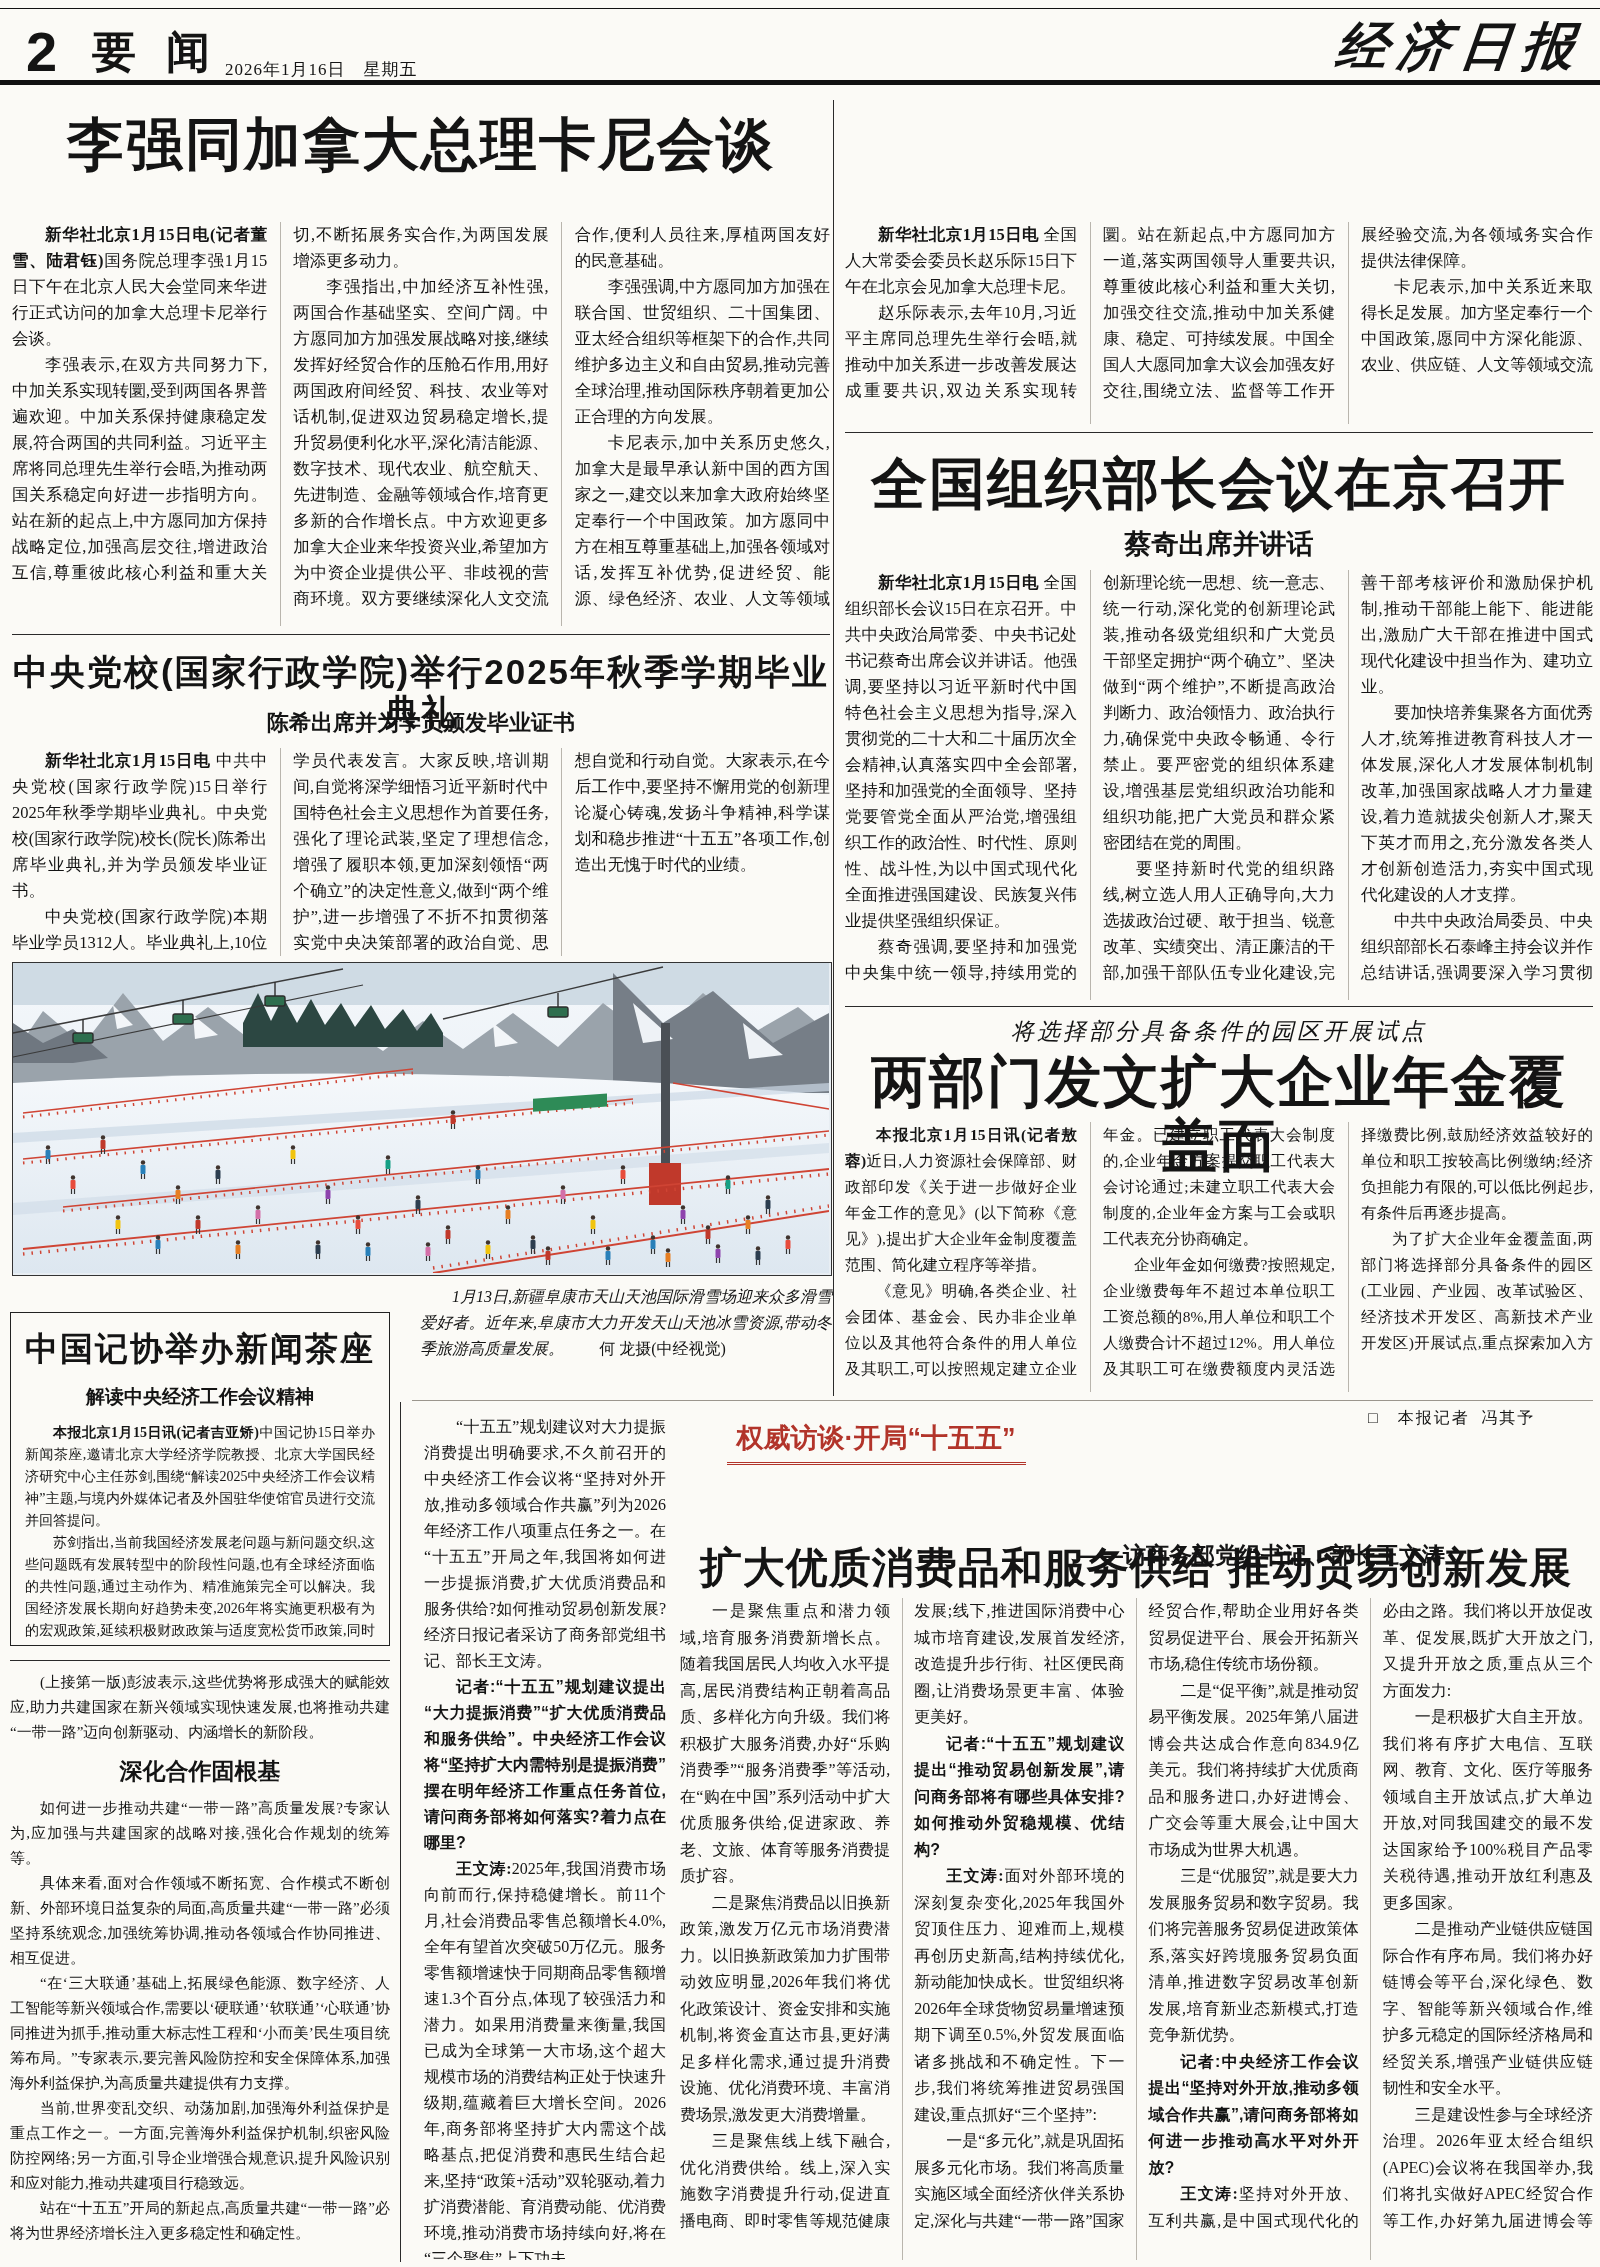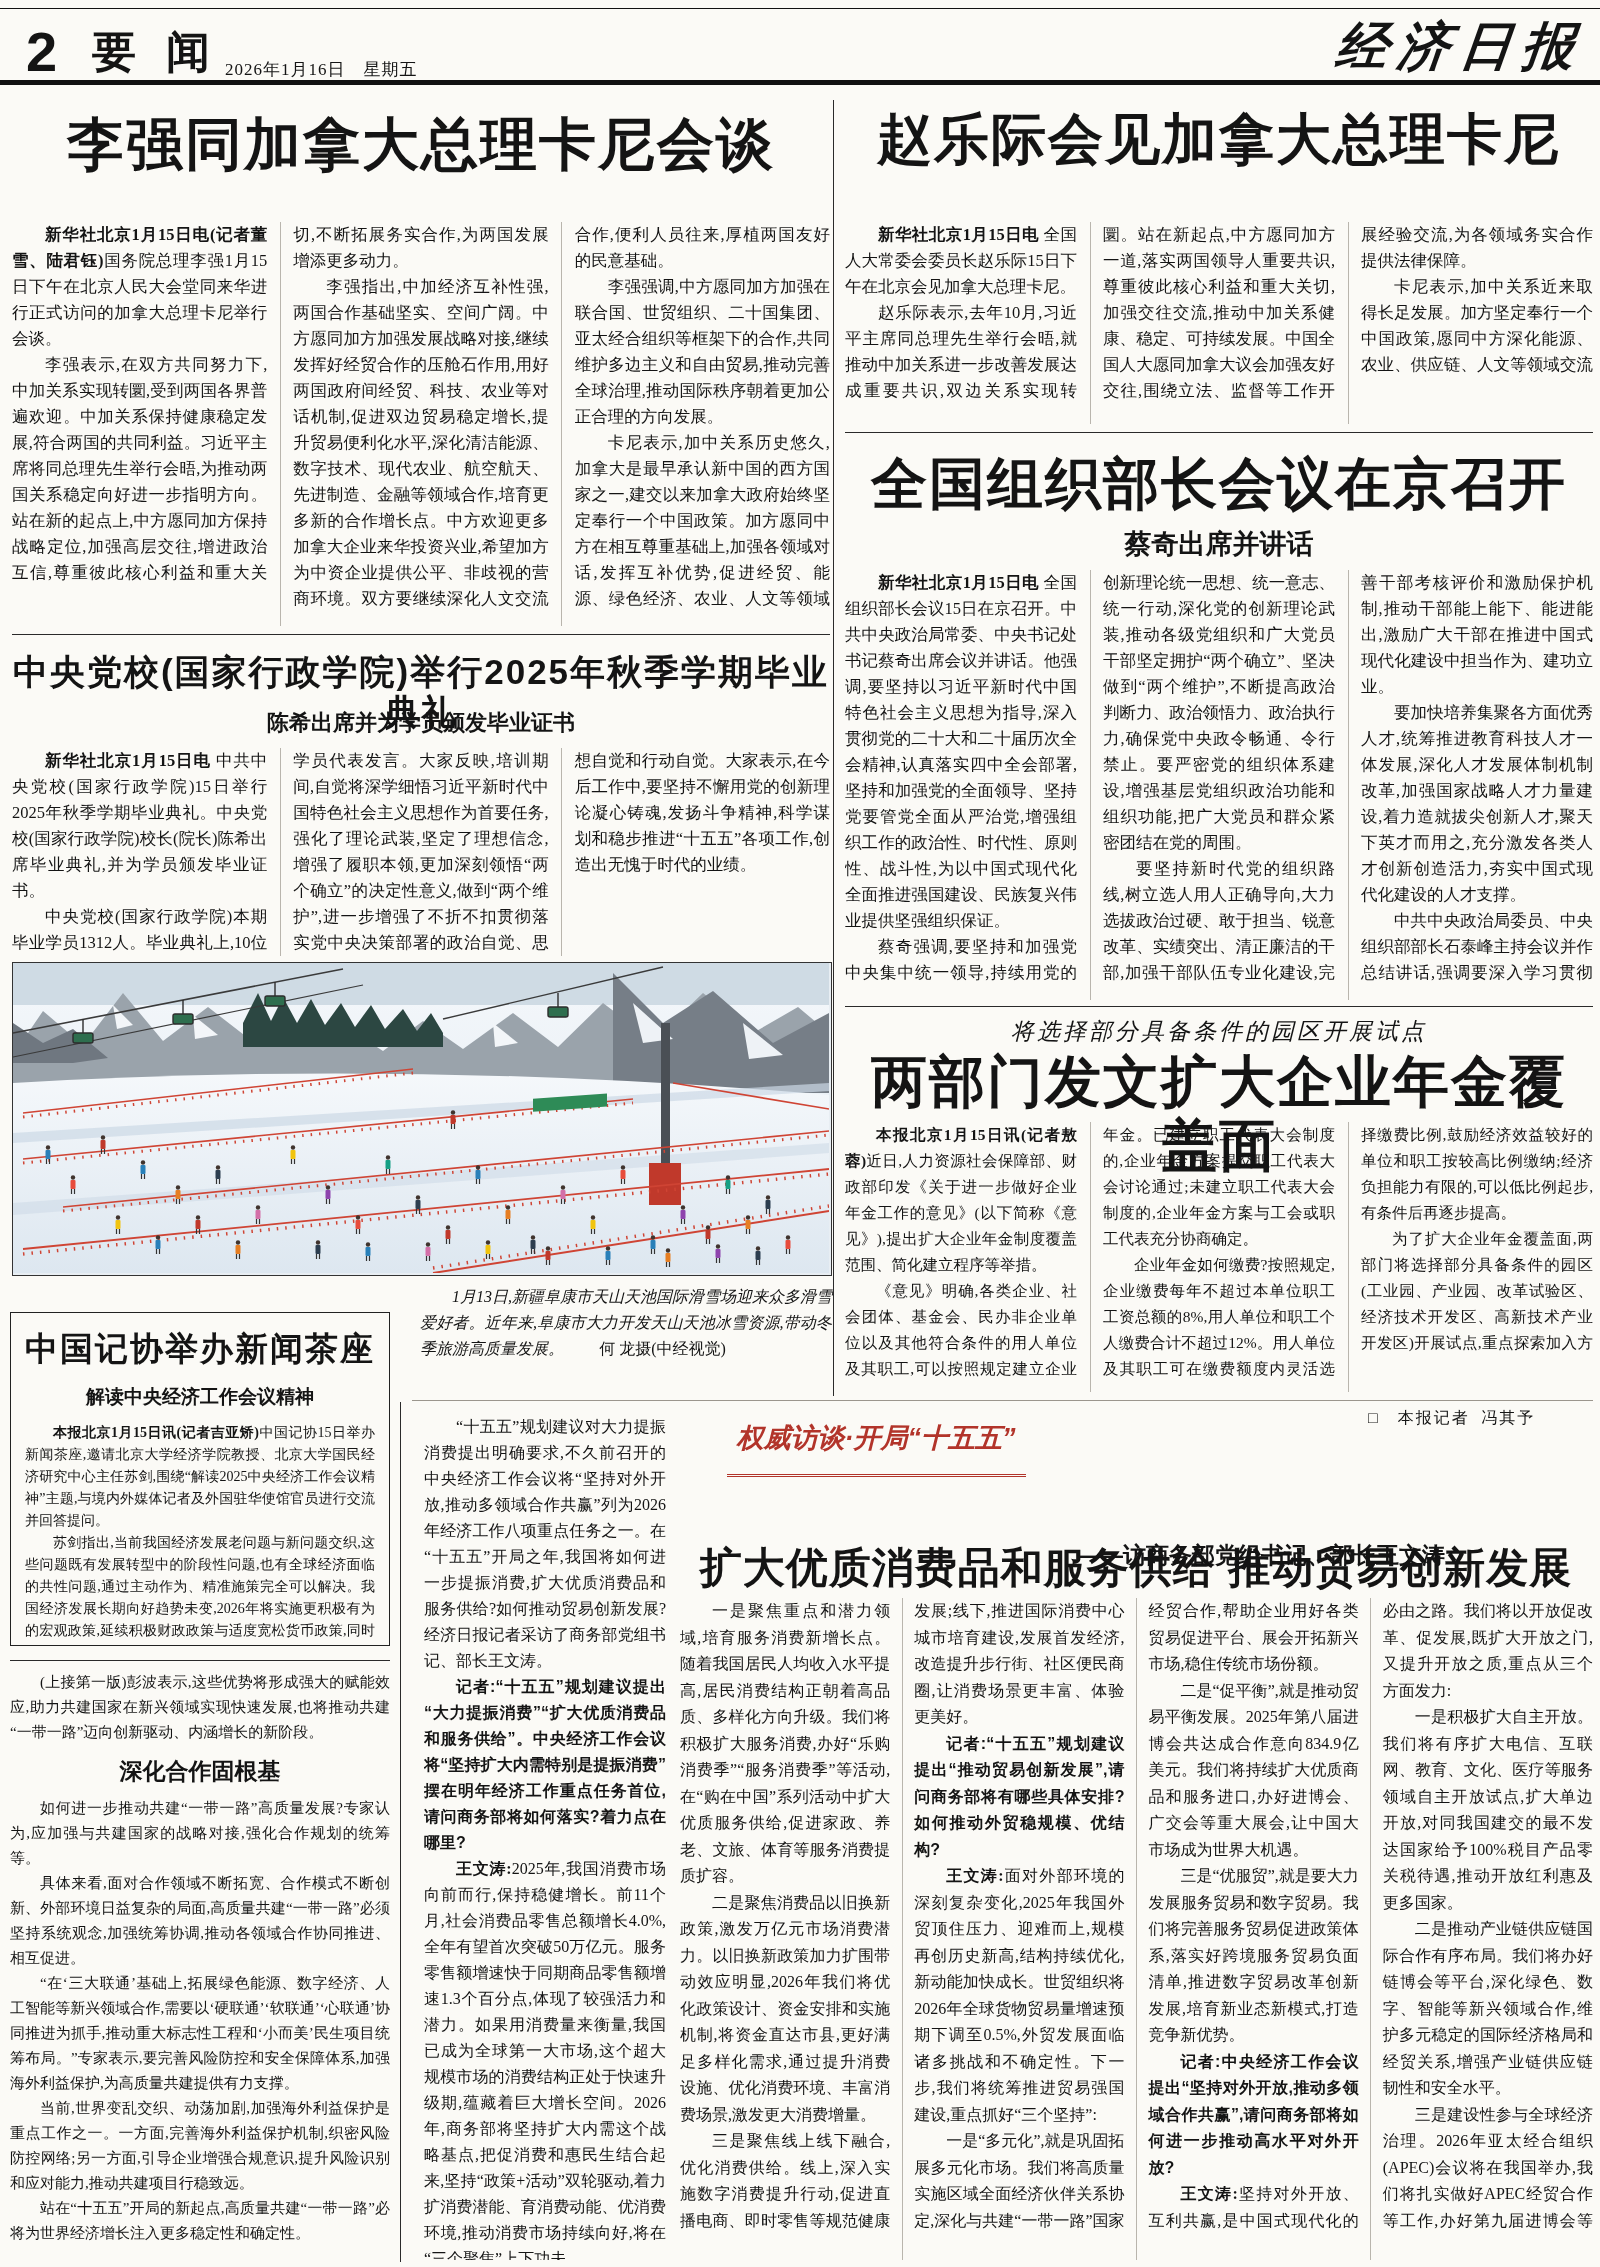--- a/index.html
+++ b/index.html
@@ -48,21 +48,21 @@
   .cont{position:absolute;left:10px;top:1670px;width:380px;height:592px;overflow:hidden;
         font-size:15px;line-height:25px;text-align:justify;}
   .cont p{margin:0;text-indent:2em;}
   .cont .mid-sub{text-align:center;font-family:"Liberation Sans",sans-serif;font-weight:bold;
                  font-size:23px;text-indent:0;margin:14px 0 12px;}
   
   .iv-byline{position:absolute;left:1368px;top:1408px;width:225px;font-size:16px;letter-spacing:2px;}
   .iv-kicker{position:absolute;left:676px;top:1420px;width:400px;text-align:center;
              font-family:"Liberation Sans",sans-serif;font-weight:bold;font-size:27px;
              color:#b2342a;}
-  .iv-kicker .inner{display:inline-block;border-bottom:3px double #b2342a;padding:0 10px 18px;font-style:italic;}
+  .iv-kicker .inner{display:inline-block;border-bottom:3px double #b2342a;padding:0 10px 6px;}
   .iv-headline{position:absolute;left:676px;top:1540px;width:920px;text-align:center;
                font-family:"Liberation Sans",sans-serif;font-weight:bold;font-size:42px;letter-spacing:1px;}
   .iv-subhead{position:absolute;left:676px;top:1540px;width:920px;text-align:center;
               padding-left:250px;box-sizing:border-box;font-family:"Liberation Sans",sans-serif;
               font-weight:bold;font-size:23px;}
   .iv-col1{position:absolute;left:424px;top:1414px;width:242px;height:846px;overflow:hidden;
            font-size:16px;line-height:26px;text-align:justify;}
   .iv-main{position:absolute;left:680px;top:1598px;width:913px;height:662px;overflow:hidden;
            font-size:16px;line-height:26.5px;text-align:justify;}
   .iv-col1 p,.iv-main p{margin:0;text-indent:2em;}
@@ -87,21 +87,20 @@
 
   <div class="headline" style="left:12px;top:112px;width:818px;font-size:57px;">李强同加拿大总理卡尼会谈</div>
   <div class="body cols3 fs16" style="left:12px;top:222px;width:818px;height:404px;">
       <p><b>新华社北京1月15日电(记者董雪、陆君钰)</b>国务院总理李强1月15日下午在北京人民大会堂同来华进行正式访问的加拿大总理卡尼举行会谈。</p>
       <p>李强表示,在双方共同努力下,中加关系实现转圜,受到两国各界普遍欢迎。中加关系保持健康稳定发展,符合两国的共同利益。习近平主席将同总理先生举行会晤,为推动两国关系稳定向好进一步指明方向。站在新的起点上,中方愿同加方保持战略定位,加强高层交往,增进政治互信,尊重彼此核心利益和重大关切,不断拓展务实合作,为两国发展增添更多动力。</p>
       <p>李强指出,中加经济互补性强,两国合作基础坚实、空间广阔。中方愿同加方加强发展战略对接,继续发挥好经贸合作的压舱石作用,用好两国政府间经贸、科技、农业等对话机制,促进双边贸易稳定增长,提升贸易便利化水平,深化清洁能源、数字技术、现代农业、航空航天、先进制造、金融等领域合作,培育更多新的合作增长点。中方欢迎更多加拿大企业来华投资兴业,希望加方为中资企业提供公平、非歧视的营商环境。双方要继续深化人文交流合作,便利人员往来,厚植两国友好的民意基础。</p>
       <p>李强强调,中方愿同加方加强在联合国、世贸组织、二十国集团、亚太经合组织等框架下的合作,共同维护多边主义和自由贸易,推动完善全球治理,推动国际秩序朝着更加公正合理的方向发展。</p>
       <p>卡尼表示,加中关系历史悠久,加拿大是最早承认新中国的西方国家之一,建交以来加拿大政府始终坚定奉行一个中国政策。加方愿同中方在相互尊重基础上,加强各领域对话,发挥互补优势,促进经贸、能源、绿色经济、农业、人文等领域合作。欢迎中国企业赴加拿大投资兴业,加方愿为双边合作营造良好环境。</p>
     </div>
 
-  <div class="headline" style="left:845px;top:108px;width:748px;font-size:55px;">赵乐际会见加拿大总理卡尼</div>
   <div class="body cols3 fs16" style="left:845px;top:222px;width:748px;height:202px;">
       <p><b>新华社北京1月15日电</b> 全国人大常委会委员长赵乐际15日下午在北京会见加拿大总理卡尼。</p>
       <p>赵乐际表示,去年10月,习近平主席同总理先生举行会晤,就推动中加关系进一步改善发展达成重要共识,双边关系实现转圜。站在新起点,中方愿同加方一道,落实两国领导人重要共识,尊重彼此核心利益和重大关切,加强交往交流,推动中加关系健康、稳定、可持续发展。中国全国人大愿同加拿大议会加强友好交往,围绕立法、监督等工作开展经验交流,为各领域务实合作提供法律保障。</p>
       <p>卡尼表示,加中关系近来取得长足发展。加方坚定奉行一个中国政策,愿同中方深化能源、农业、供应链、人文等领域交流合作,加强两国立法机构交流,将加中关系提升到更高水平。</p>
     </div>
 
   <div class="hrule" style="left:845px;top:432px;width:748px;"></div>
 
   <div class="headline" style="left:845px;top:452px;width:748px;font-size:56px;">全国组织部长会议在京召开</div>
   <div class="subhead" style="left:845px;top:526px;width:748px;font-size:27px;">蔡奇出席并讲话</div>

